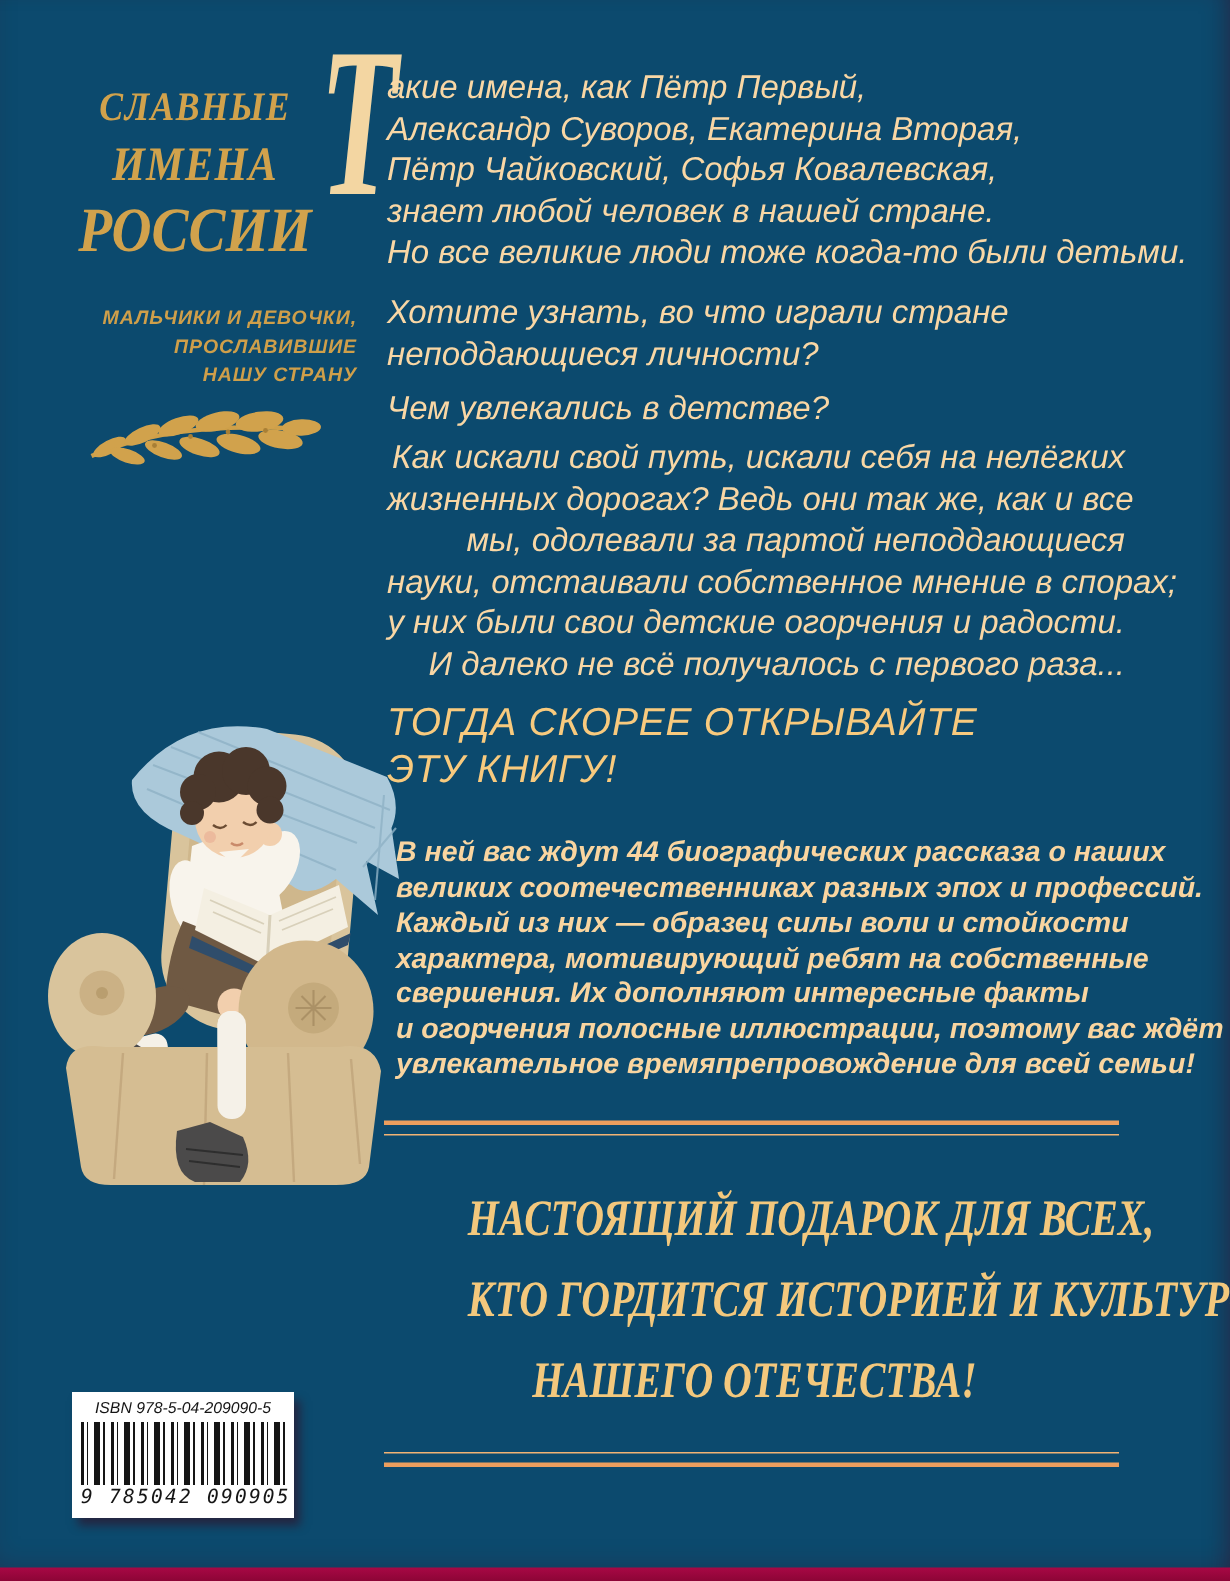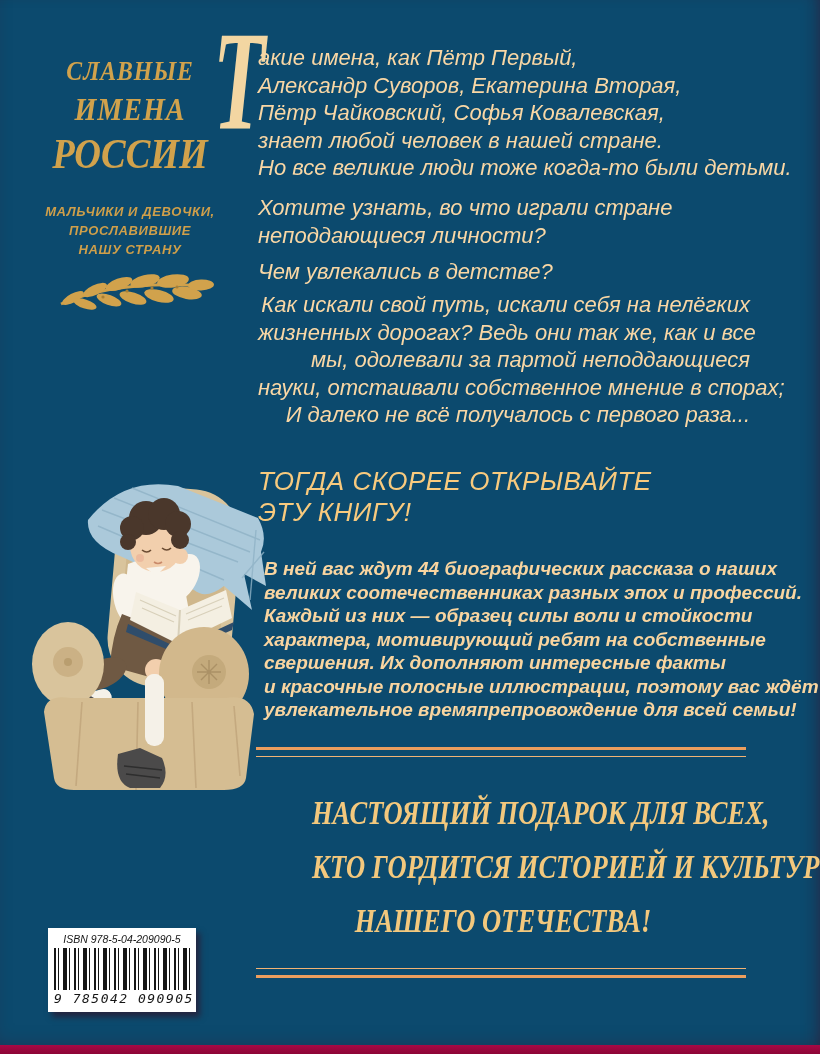--- a/index.html
+++ b/index.html
@@ -10,21 +10,21 @@
                    inset 0 -16px 22px -12px rgba(70,0,25,.4);font-style:italic;}
   .bottom-edge{position:absolute;left:0;right:0;bottom:0;height:9px;
         background:linear-gradient(#a80845,#8c0536);}
   
   .logo{position:absolute;left:30px;top:58px;width:200px;text-align:center;
         color:#d1a24c;font-family:"Liberation Serif",serif;font-weight:700;}
   .logo div{transform:scaleX(.88);transform-origin:center;line-height:1;}
   .logo .l1{font-size:27px;letter-spacing:1px;}
   .logo .l2{font-size:32px;margin-top:8px;letter-spacing:1px;}
   .logo .l3{font-size:42px;margin-top:8px;}
-  .tagline{position:absolute;left:22px;top:202px;width:216px;text-align:center;
+  .tagline{position:absolute;left:22px;top:202px;width:216px;text-align:right;
         color:#cf9f4a;font-size:13px;font-weight:700;letter-spacing:.6px;line-height:19px;}
   .laurel{position:absolute;left:55px;top:260px;}
   .illustration{position:absolute;left:28px;top:460px;}
   
   .barcode{position:absolute;left:48px;top:928px;width:148px;height:84px;background:#fff;
         box-shadow:4px 5px 6px rgba(60,0,20,.5);padding:5px 6px;box-sizing:border-box;}
   .barcode .isbn{font-size:10.5px;color:#151515;text-align:center;white-space:nowrap;}
   .barcode .bars{height:42px;margin-top:3px;
         background:repeating-linear-gradient(90deg,
           #151515 0 2px,#fff 2px 4px,#151515 4px 5px,#fff 5px 9px,
@@ -184,35 +184,36 @@
 
   <div class="col bodytext p3">
     <div class="line">Чем увлекались в детстве?</div>
   </div>
 
   <div class="col bodytext p4">
     <div class="line">Как искали свой путь, искали себя на нелёгких</div>
     <div class="line">жизненных дорогах? Ведь они так же, как и все</div>
     <div class="line">мы, одолевали за партой неподдающиеся</div>
     <div class="line">науки, отстаивали собственное мнение в спорах;</div>
+    <div class="line">у них были свои детские огорчения и радости.</div>
     <div class="line">И далеко не всё получалось с первого раза...</div>
   </div>
 
   <div class="col cta">
     <div class="line">ТОГДА СКОРЕЕ ОТКРЫВАЙТЕ</div>
     <div class="line">ЭТУ КНИГУ!</div>
   </div>
 
   <div class="col desc">
     <div class="line">В ней вас ждут 44 биографических рассказа о наших</div>
     <div class="line">великих соотечественниках разных эпох и профессий.</div>
     <div class="line">Каждый из них — образец силы воли и стойкости</div>
     <div class="line">характера, мотивирующий ребят на собственные</div>
     <div class="line">свершения. Их дополняют интересные факты</div>
-    <div class="line">и красочные полосные иллюстрации, поэтому вас ждёт</div>
+    <div class="line">и огорчения полосные иллюстрации, поэтому вас ждёт</div>
     <div class="line">увлекательное времяпрепровождение для всей семьи!</div>
   </div>
 
   <div class="rule rule1"></div>
 
   <div class="col slogan">
     <div class="line">НАСТОЯЩИЙ ПОДАРОК ДЛЯ ВСЕХ,</div>
     <div class="line">КТО ГОРДИТСЯ ИСТОРИЕЙ И КУЛЬТУРОЙ</div>
     <div class="line">НАШЕГО ОТЕЧЕСТВА!</div>
   </div>

